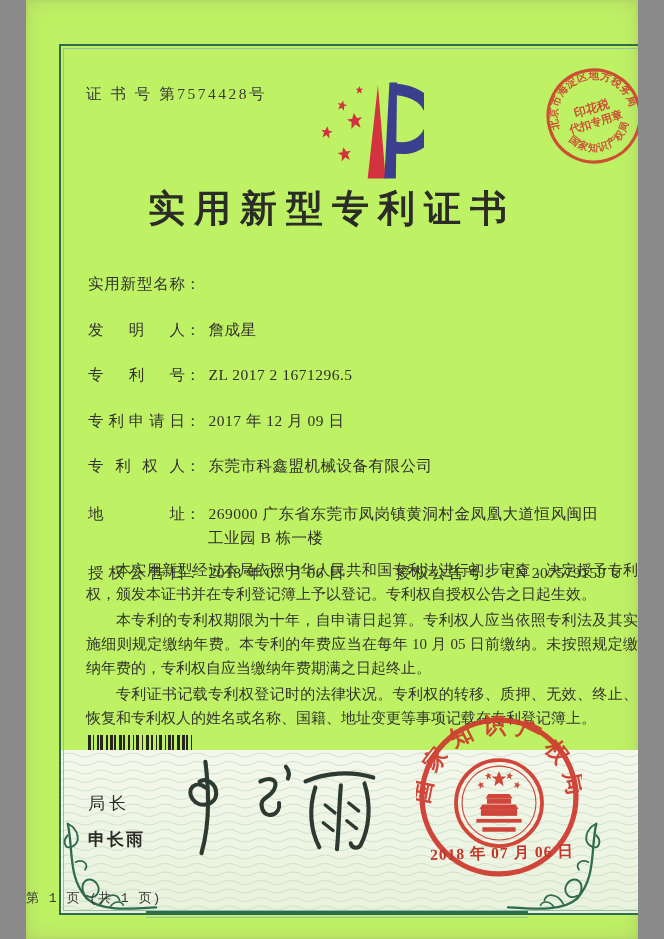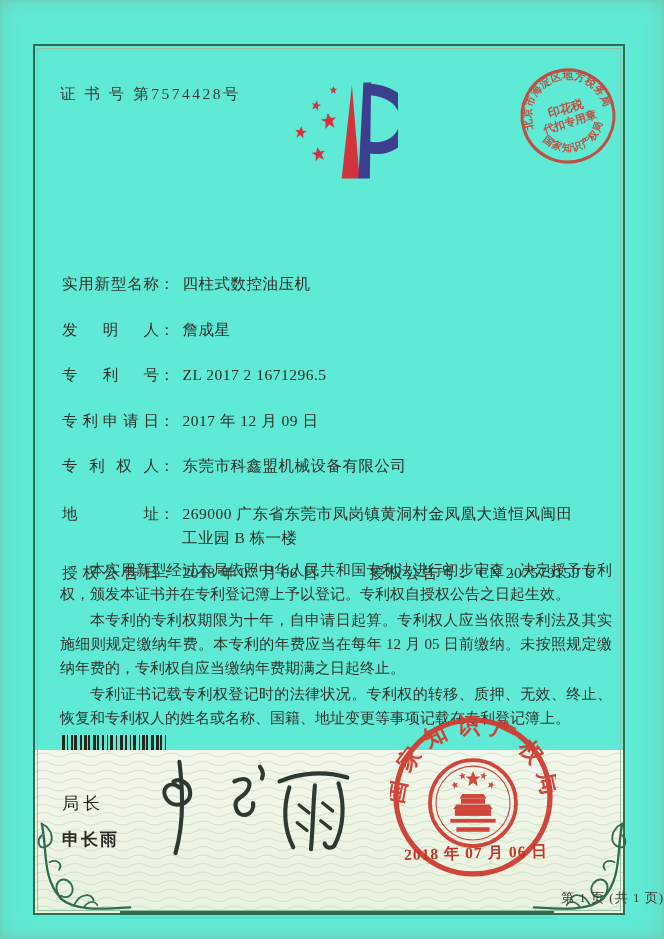--- a/index.html
+++ b/index.html
@@ -1,18 +1,18 @@
 <!DOCTYPE html>
 <html><head>
 <meta charset="utf-8">
 <style>
   html,body{margin:0;padding:0;background:#8a8a8a;}
   .paper{
-    position:relative; width:664px; height:939px; margin:0 auto;
-    background:#5eead4; overflow:hidden;
+    position:relative; width:612px; height:939px; margin:0 auto;
+    background:#bef264; overflow:hidden;
     font-family:"Liberation Serif","DejaVu Serif",serif;
     color:#2e2e2a;
     box-shadow:inset 0 0 22px rgba(150,140,110,.28), inset 0 0 4px rgba(120,110,80,.18);
   }
   .frame{
     position:absolute; left:33px; top:44px; width:588px; height:867px;
     border:2px solid #2f6b4f; z-index:1;
   }
   .frame::after{content:''; position:absolute; inset:2px; border:1px solid #93c0a5;}
   .certno{
@@ -62,22 +62,22 @@
   .seal-date{
     position:absolute; left:404px; top:843px; z-index:5; color:#c33529;
     font-size:15.5px; letter-spacing:1px; font-weight:600; transform:rotate(-1.5deg); white-space:pre;
   }
   .flourish{position:absolute; z-index:2;}
   .flourish.bl{left:36px; top:818px;}
   .flourish.br{right:36px; top:818px; transform:scaleX(-1);}
   .bottom-line{position:absolute; left:120px; right:110px; top:911px; height:4px; z-index:2;
     border-top:2.5px solid #2f6b4f; border-bottom:1px solid #93c0a5;}
   .footer{
-    position:absolute; left:0; top:889px; width:100%; text-align:right; z-index:5;
-    font-size:13px; color:#3a3a34; letter-spacing:1px;
+    position:absolute; left:0; top:889px; width:100%; text-align:left; z-index:5;
+    font-size:13px; color:#3a3a34; letter-spacing:1px;font-family:Liberation Mono, monospace;
   }
   .seal-text{fill:#cf392e;}
 </style>
 </head>
 <body>
 
 <div class="paper">
 
   <div class="band">
     <svg id="waves" width="588" height="163" fill="none" stroke="#b9d6ba" stroke-width="1" opacity="0.6">
@@ -136,26 +136,26 @@
         <textPath href="#arcT" startOffset="50%" text-anchor="middle">北京市海淀区地方税务局</textPath>
       </text>
       <text class="seal-text" font-size="20" font-weight="bold" letter-spacing="2">
         <textPath href="#arcB" startOffset="50%" text-anchor="middle">国家知识产权局</textPath>
       </text>
       <text class="seal-text" x="100" y="92" font-size="24" font-weight="bold" text-anchor="middle">印花税</text>
       <text class="seal-text" x="100" y="120" font-size="22" font-weight="bold" text-anchor="middle">代扣专用章</text>
     </svg>
   </div>
 
+  <div class="title">实用新型专利证书</div>
 
   <div class="fields">
     <div class="frow">
       <span class="flabel">实用新型名称</span>
         <span class="fcolon">：</span>
-      <span class="fvalue">四柱式数控油压机</span>
     </div>
     <div class="frow">
       <span class="flabel">发明人</span>
         <span class="fcolon">：</span>
       <span class="fvalue">詹成星</span>
     </div>
     <div class="frow">
       <span class="flabel">专利号</span>
         <span class="fcolon">：</span>
       <span class="fvalue">ZL 2017 2 1671296.5</span>
@@ -183,21 +183,21 @@
       <span class="grant-right">
         <span class="flabel">授权公告号</span>
           <span class="fcolon">：</span>
         <span class="fvalue">CN 207579159 U</span>
       </span>
     </div>
   </div>
 
   <div class="body-text">
     <p>本实用新型经过本局依照中华人民共和国专利法进行初步审查，决定授予专利权，颁发本证书并在专利登记簿上予以登记。专利权自授权公告之日起生效。</p>
-    <p>本专利的专利权期限为十年，自申请日起算。专利权人应当依照专利法及其实施细则规定缴纳年费。本专利的年费应当在每年 12 月 05 日前缴纳。未按照规定缴纳年费的，专利权自应当缴纳年费期满之日起终止。</p>
+    <p>本专利的专利权期限为十年，自申请日起算。专利权人应当依照专利法及其实施细则规定缴纳年费。本专利的年费应当在每年 10 月 05 日前缴纳。未按照规定缴纳年费的，专利权自应当缴纳年费期满之日起终止。</p>
     <p>专利证书记载专利权登记时的法律状况。专利权的转移、质押、无效、终止、恢复和专利权人的姓名或名称、国籍、地址变更等事项记载在专利登记簿上。</p>
   </div>
 
   <div class="barcode" id="barcode">
       <i style="display: block; height: 100%; flex: 0 0 3px; background: rgb(38, 38, 31);"></i>
       <s style="display: block; height: 100%; flex: 0 0 1.6px; background: transparent;"></s>
       <i style="display: block; height: 100%; flex: 0 0 1.6px; background: rgb(38, 38, 31);"></i>
       <s style="display: block; height: 100%; flex: 0 0 3px; background: transparent;"></s>
       <i style="display: block; height: 100%; flex: 0 0 1.6px; background: rgb(38, 38, 31);"></i>
       <s style="display: block; height: 100%; flex: 0 0 1.6px; background: transparent;"></s>

